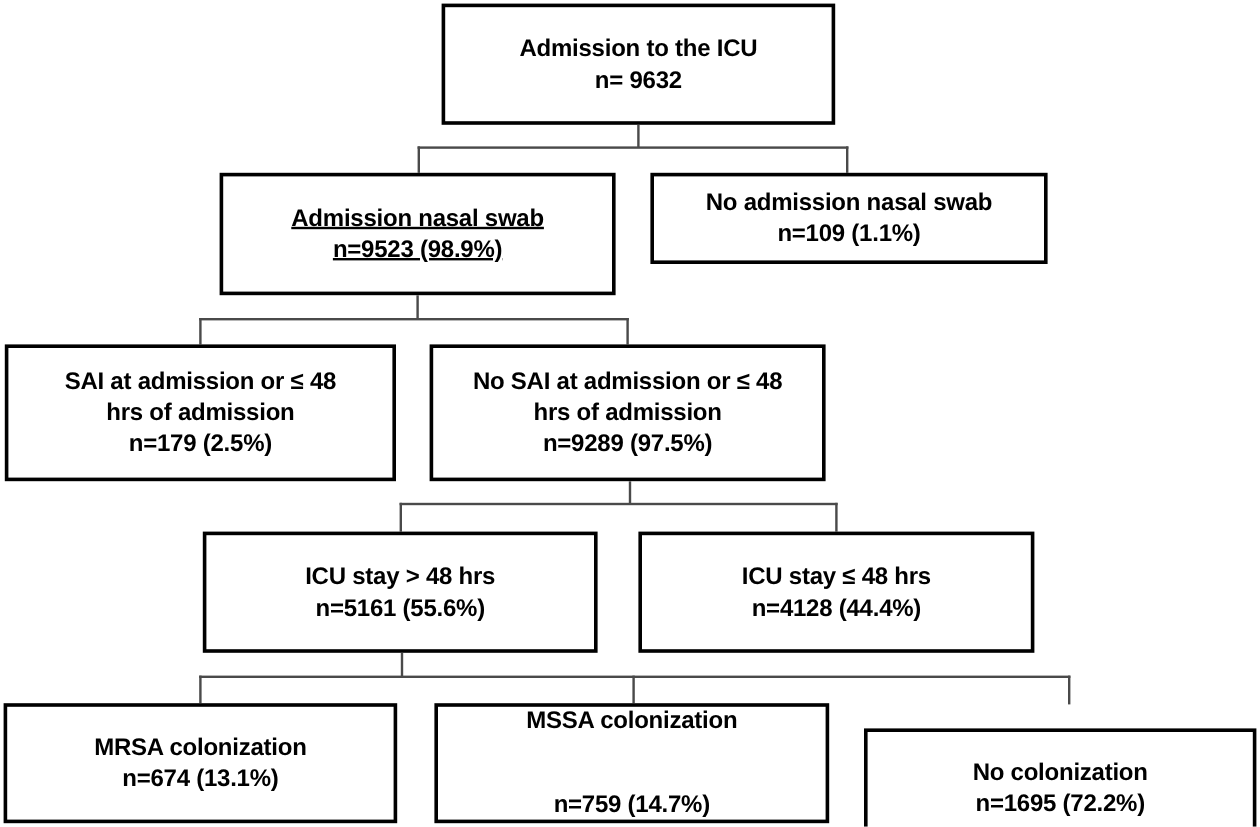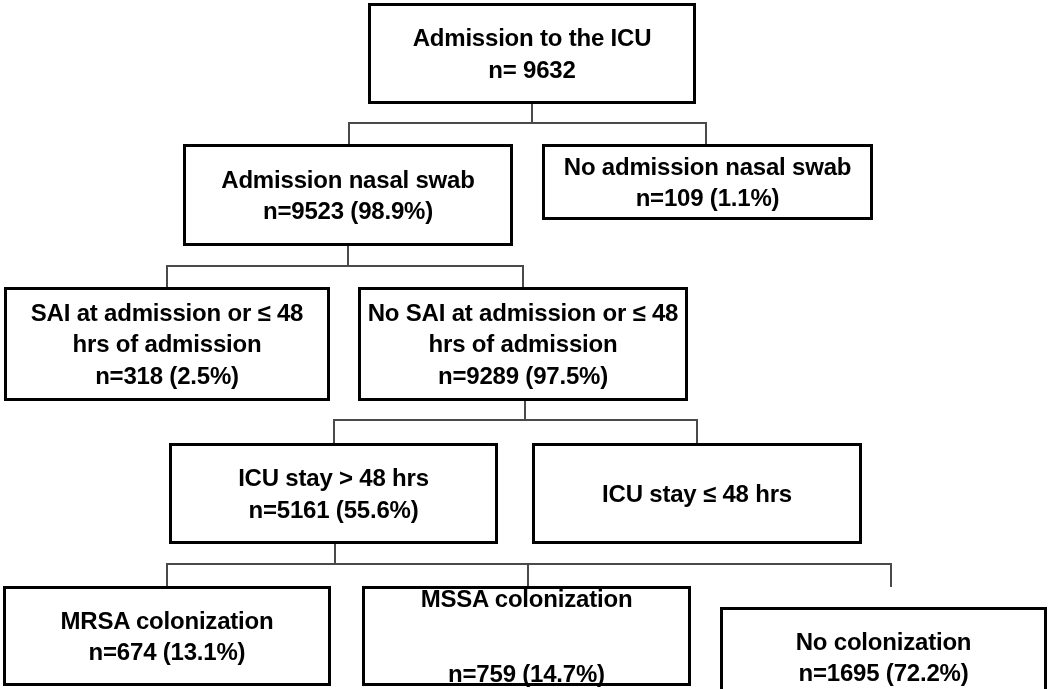--- a/index.html
+++ b/index.html
@@ -22,21 +22,21 @@
     box-sizing: border-box;
     border: 3px solid #000000;
     background: #ffffff;
     display: flex;
     flex-direction: column;
     align-items: center;
     justify-content: center;
     text-align: center;
     font-weight: bold;
     color: #000000;
-    font-size: 24px;
+    font-size: 20px;
     line-height: 1.30;
     letter-spacing: -0.2px;
     z-index: 3;
   }
   .node .ln {
     display: block;
     white-space: nowrap;
   }
   .connector {
     position: absolute;
@@ -54,59 +54,60 @@
   <div class="node" style="left:368px; top:3px; width:328px; height:101px;">
     <span class="ln">Admission to the ICU</span>
     <span class="ln">n= 9632</span>
   </div>
 
   <div class="connector v" style="left:531px; top:104px; height:19px;"></div>
   <div class="connector h" style="left:348px; top:122px; width:359px;"></div>
   <div class="connector v" style="left:348px; top:122px; height:23px;"></div>
   <div class="connector v" style="left:705px; top:122px; height:23px;"></div>
 
-  <div class="node" style="left:183px; top:144px; width:330px; height:102px;">
+  <div class="node" style="left:183px; top:144px; width:330px; height:102px;text-decoration:underline;">
     <span class="ln">Admission nasal swab</span>
     <span class="ln">n=9523 (98.9%)</span>
   </div>
 
   <div class="node" style="left:542px; top:144px; width:331px; height:76px;">
     <span class="ln">No admission nasal swab</span>
     <span class="ln">n=109 (1.1%)</span>
   </div>
 
   <div class="connector v" style="left:347px; top:246px; height:20px;"></div>
   <div class="connector h" style="left:166px; top:265px; width:358px;"></div>
   <div class="connector v" style="left:166px; top:265px; height:23px;"></div>
   <div class="connector v" style="left:522px; top:265px; height:23px;"></div>
 
   <div class="node" style="left:4px; top:287px; width:326px; height:114px;">
     <span class="ln">SAI at admission or ≤ 48</span>
     <span class="ln">hrs of admission</span>
-    <span class="ln">n=318 (2.5%)</span>
+    <span class="ln">n=179 (2.5%)</span>
   </div>
 
   <div class="node" style="left:358px; top:287px; width:330px; height:114px;">
     <span class="ln">No SAI at admission or ≤ 48</span>
     <span class="ln">hrs of admission</span>
     <span class="ln">n=9289 (97.5%)</span>
   </div>
 
   <div class="connector v" style="left:524px; top:401px; height:19px;"></div>
   <div class="connector h" style="left:333px; top:419px; width:365px;"></div>
   <div class="connector v" style="left:333px; top:419px; height:25px;"></div>
   <div class="connector v" style="left:696px; top:419px; height:25px;"></div>
 
   <div class="node" style="left:169px; top:443px; width:329px; height:101px;">
     <span class="ln">ICU stay &gt; 48 hrs</span>
     <span class="ln">n=5161 (55.6%)</span>
   </div>
 
   <div class="node" style="left:532px; top:443px; width:330px; height:101px;">
     <span class="ln">ICU stay ≤ 48 hrs</span>
+    <span class="ln">n=4128 (44.4%)</span>
   </div>
 
   <div class="connector v" style="left:334px; top:544px; height:20px;"></div>
   <div class="connector h" style="left:166px; top:563px; width:726px;"></div>
   <div class="connector v" style="left:166px; top:563px; height:24px;"></div>
   <div class="connector v" style="left:527px; top:563px; height:24px;"></div>
   <div class="connector v" style="left:890px; top:563px; height:24px;"></div>
 
   <div class="node" style="left:3px; top:586px; width:328px; height:100px;">
     <span class="ln">MRSA colonization</span>

